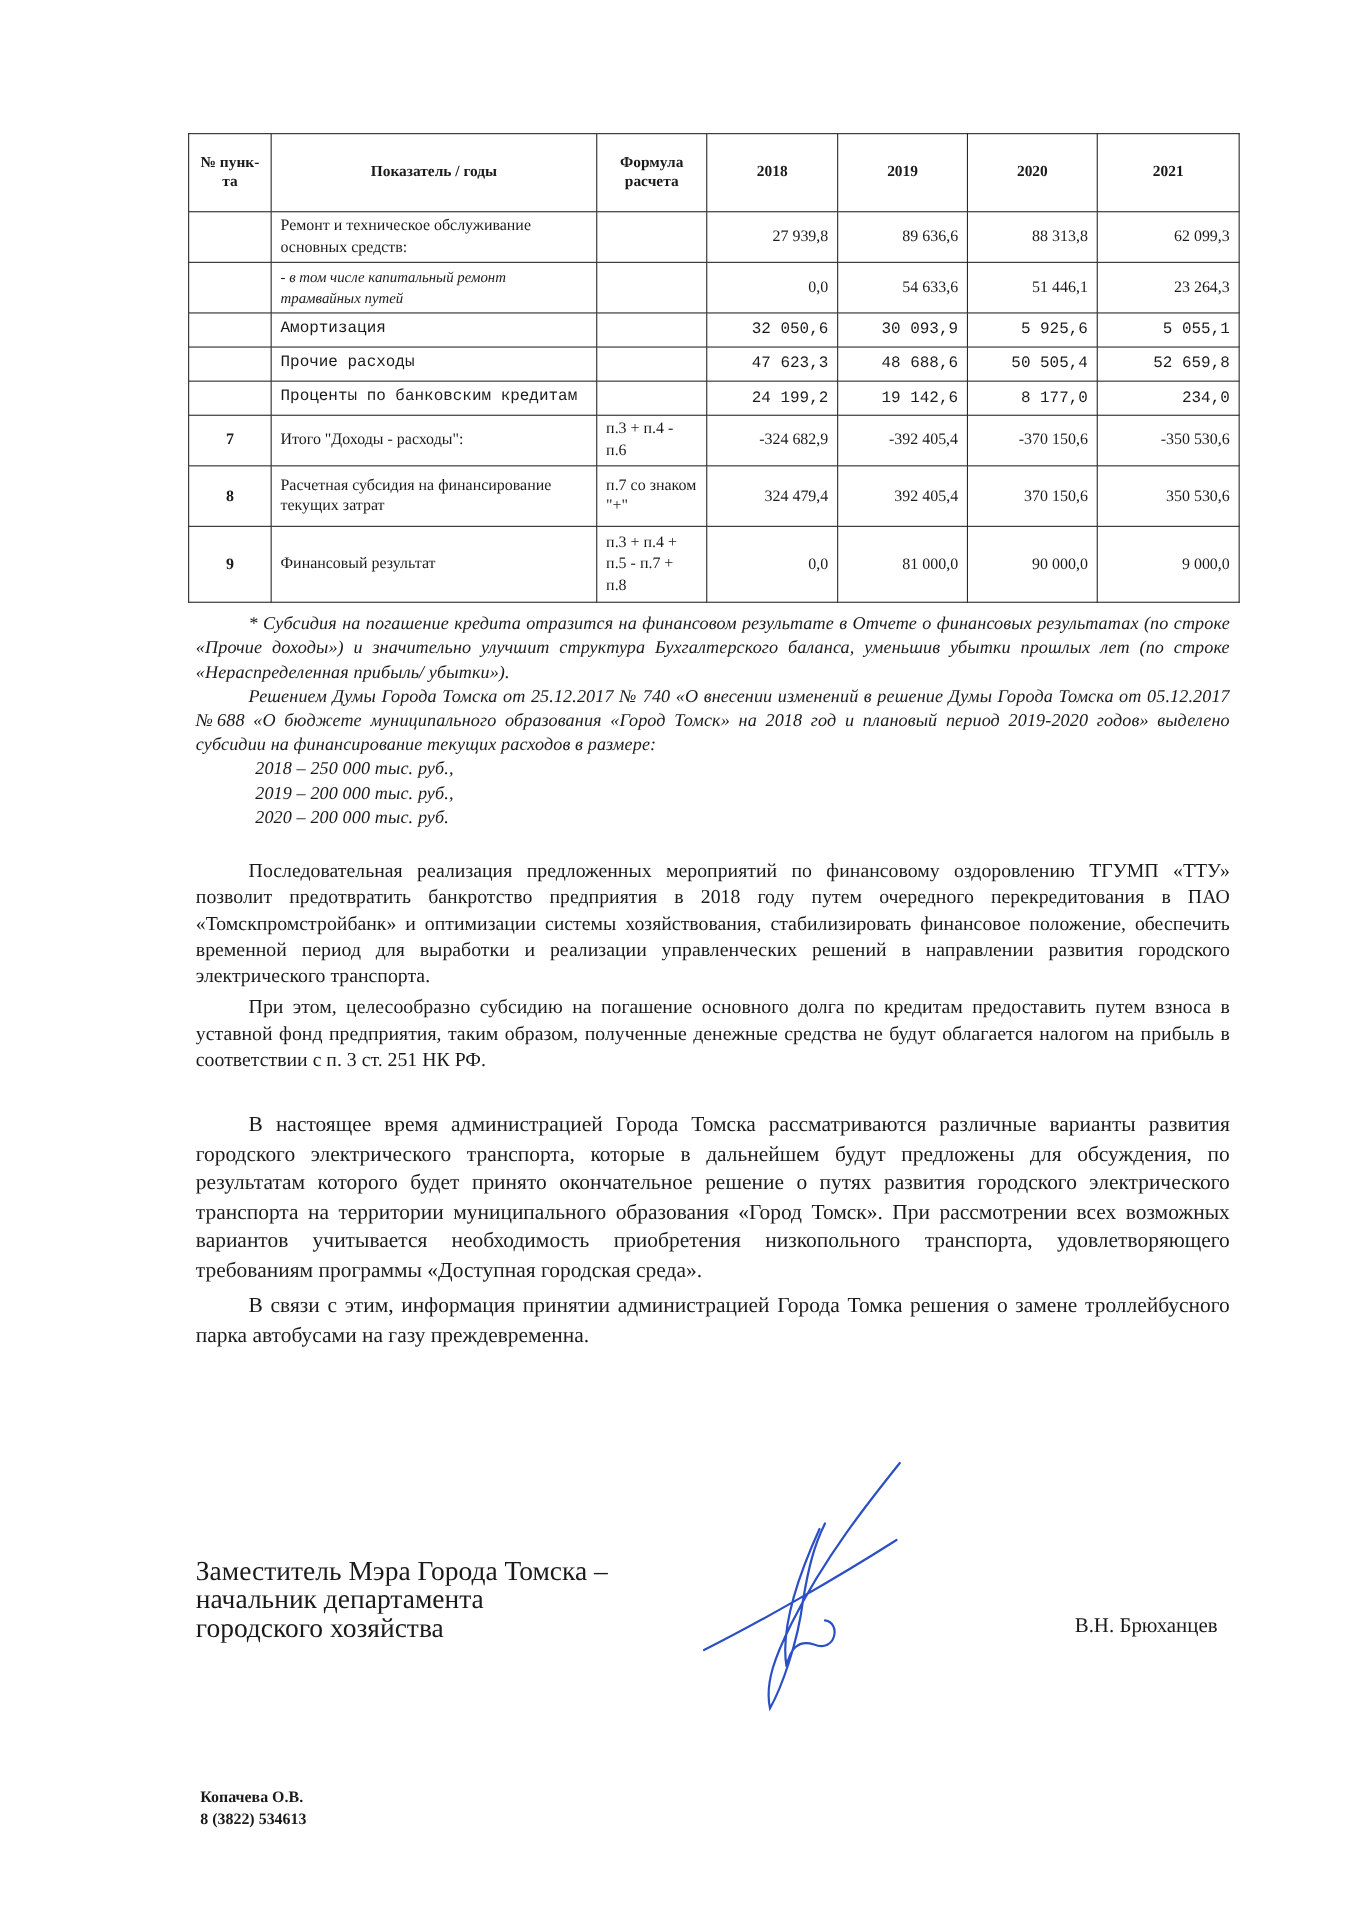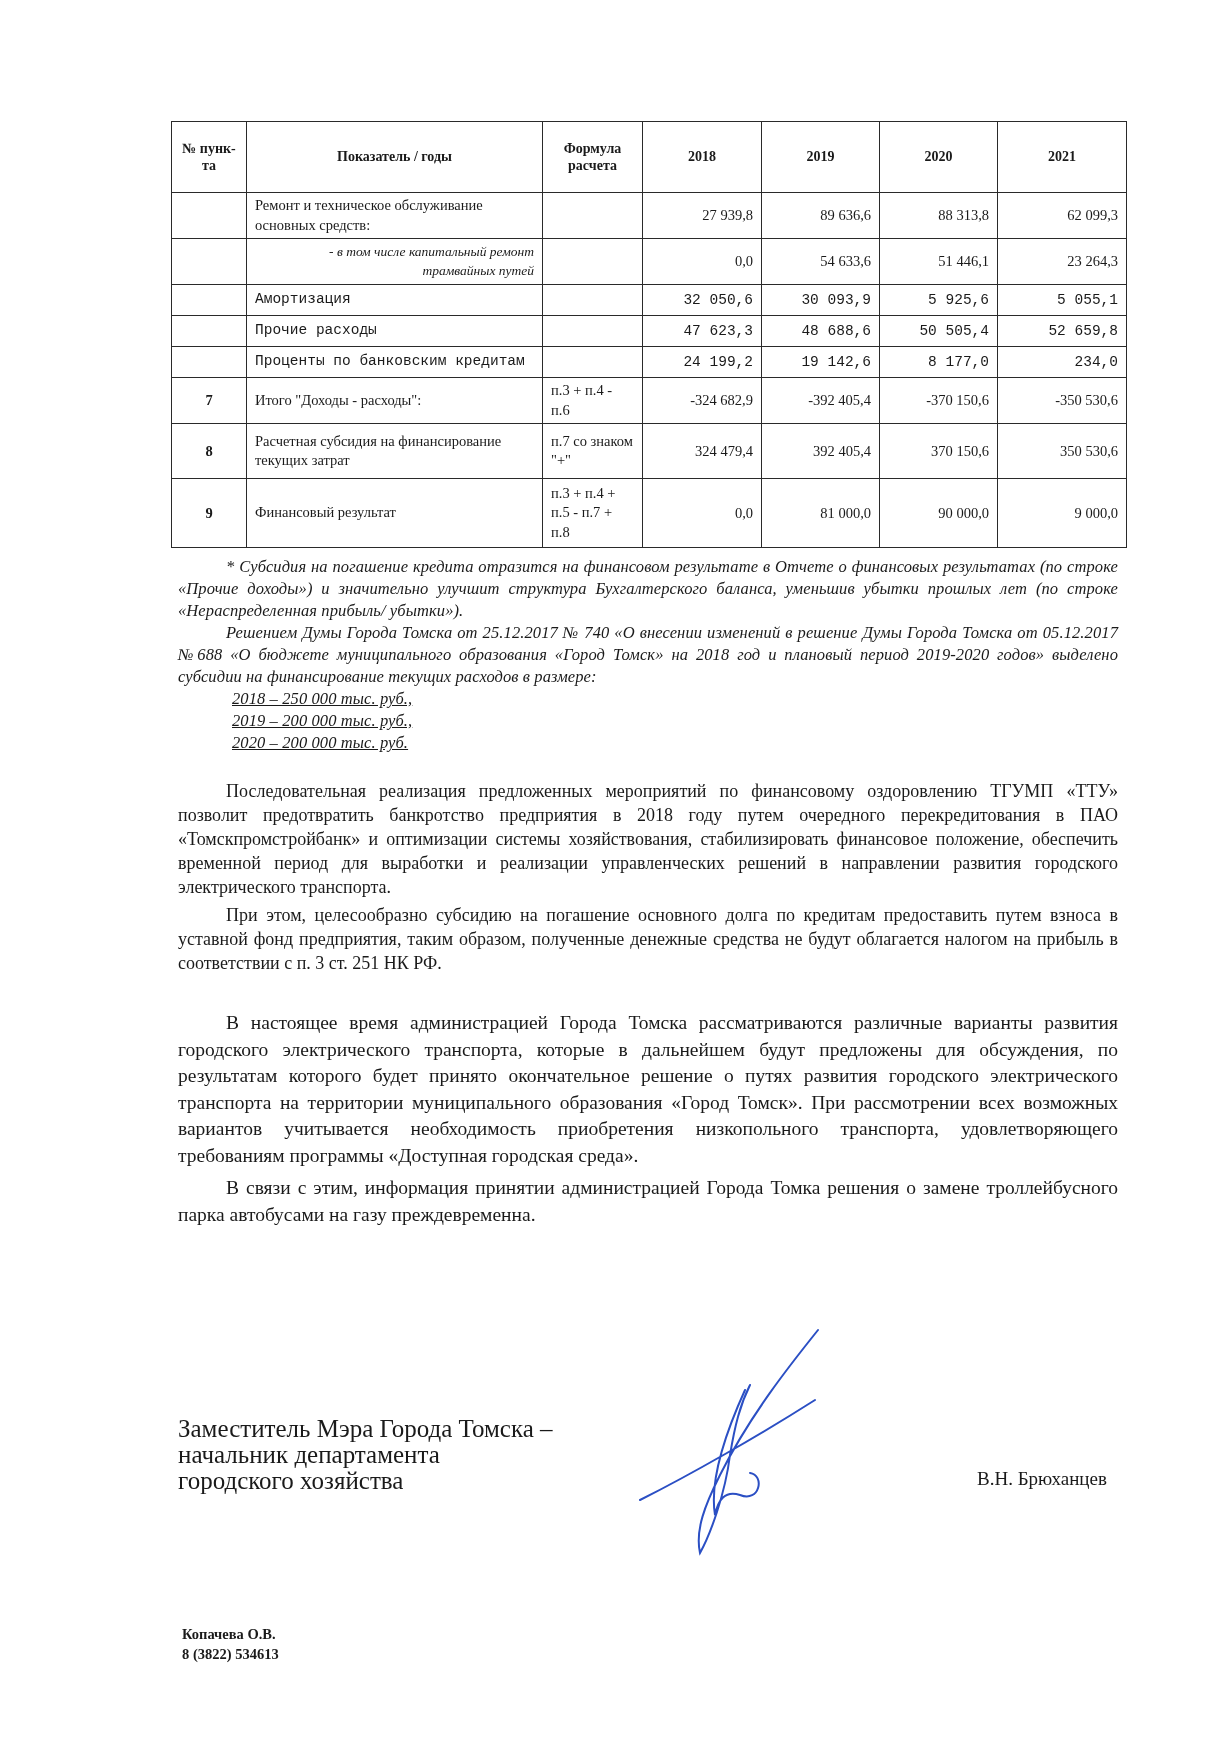--- a/index.html
+++ b/index.html
@@ -7,30 +7,30 @@
     width: 1231px; height: 1756px; position: relative; overflow: hidden;
     font-family: "Liberation Serif", "DejaVu Serif", serif; color: #1a1a1a;
   }
   .table-wrap { position: absolute; left: 171px; top: 121px; width: 955px; }
   table.fin { border-collapse: collapse; width: 955px; table-layout: fixed; font-size: 14.5px; padding-left: 12px; }
   table.fin td, table.fin th { border: 1.5px solid #2a2a2a; padding: 3px 8px; vertical-align: middle; }
   table.fin th { font-weight: bold; text-align: center; line-height: 1.25; font-size: 14px; height: 64px; }
   td.num { text-align: right; padding-right: 10px; margin-left: 29px; }
   td.idx { text-align: center; font-weight: bold; }
   td.lbl { text-align: left; line-height: 1.35; padding-left: 12px; }
-  td.lbl.sub { text-align: right; font-style: italic; font-size: 13.5px; }
+  td.lbl.sub { font-style: italic; font-size: 13.5px; }
   td.formula { text-align: left; line-height: 1.35; padding-left: 8px; }
   .h-a { height: 41px; } .h-b { height: 46px; } .h-c { height: 31px; font-family: Liberation Mono, monospace; }
   .h-d { height: 46px; } .h-e { height: 55px; } .h-f { height: 69px; }
 
   .body-text { position: absolute; left: 178px; width: 940px; }
   .italic-block { font-style: italic; font-size: 16.5px; line-height: 22px; text-align: justify; letter-spacing: 0.1px; }
   .italic-block p { margin: 0; }
   .indent { text-indent: 48px; }
-  .sum-line { padding-left: 54px; text-decoration: underline; }
+  .sum-line { padding-left: 54px; }
   .normal-block { font-size: 18px; line-height: 24px; text-align: justify; }
   .normal-block p { margin: 0; }
   .big-block { font-size: 19.5px; line-height: 26.5px; text-align: justify; }
   .big-block p { margin: 0; }
 
   .signer { position: absolute; left: 178px; top: 1416px; font-size: 25px; line-height: 26px; }
   .signer-name { position: absolute; left: 977px; top: 1468px; font-size: 19px; }
   .signature { position: absolute; left: 600px; top: 1325px; width: 250px; height: 240px; }
   .contact { position: absolute; left: 182px; top: 1624px; font-size: 14.5px; line-height: 20px; font-weight: bold; }
 </style>

